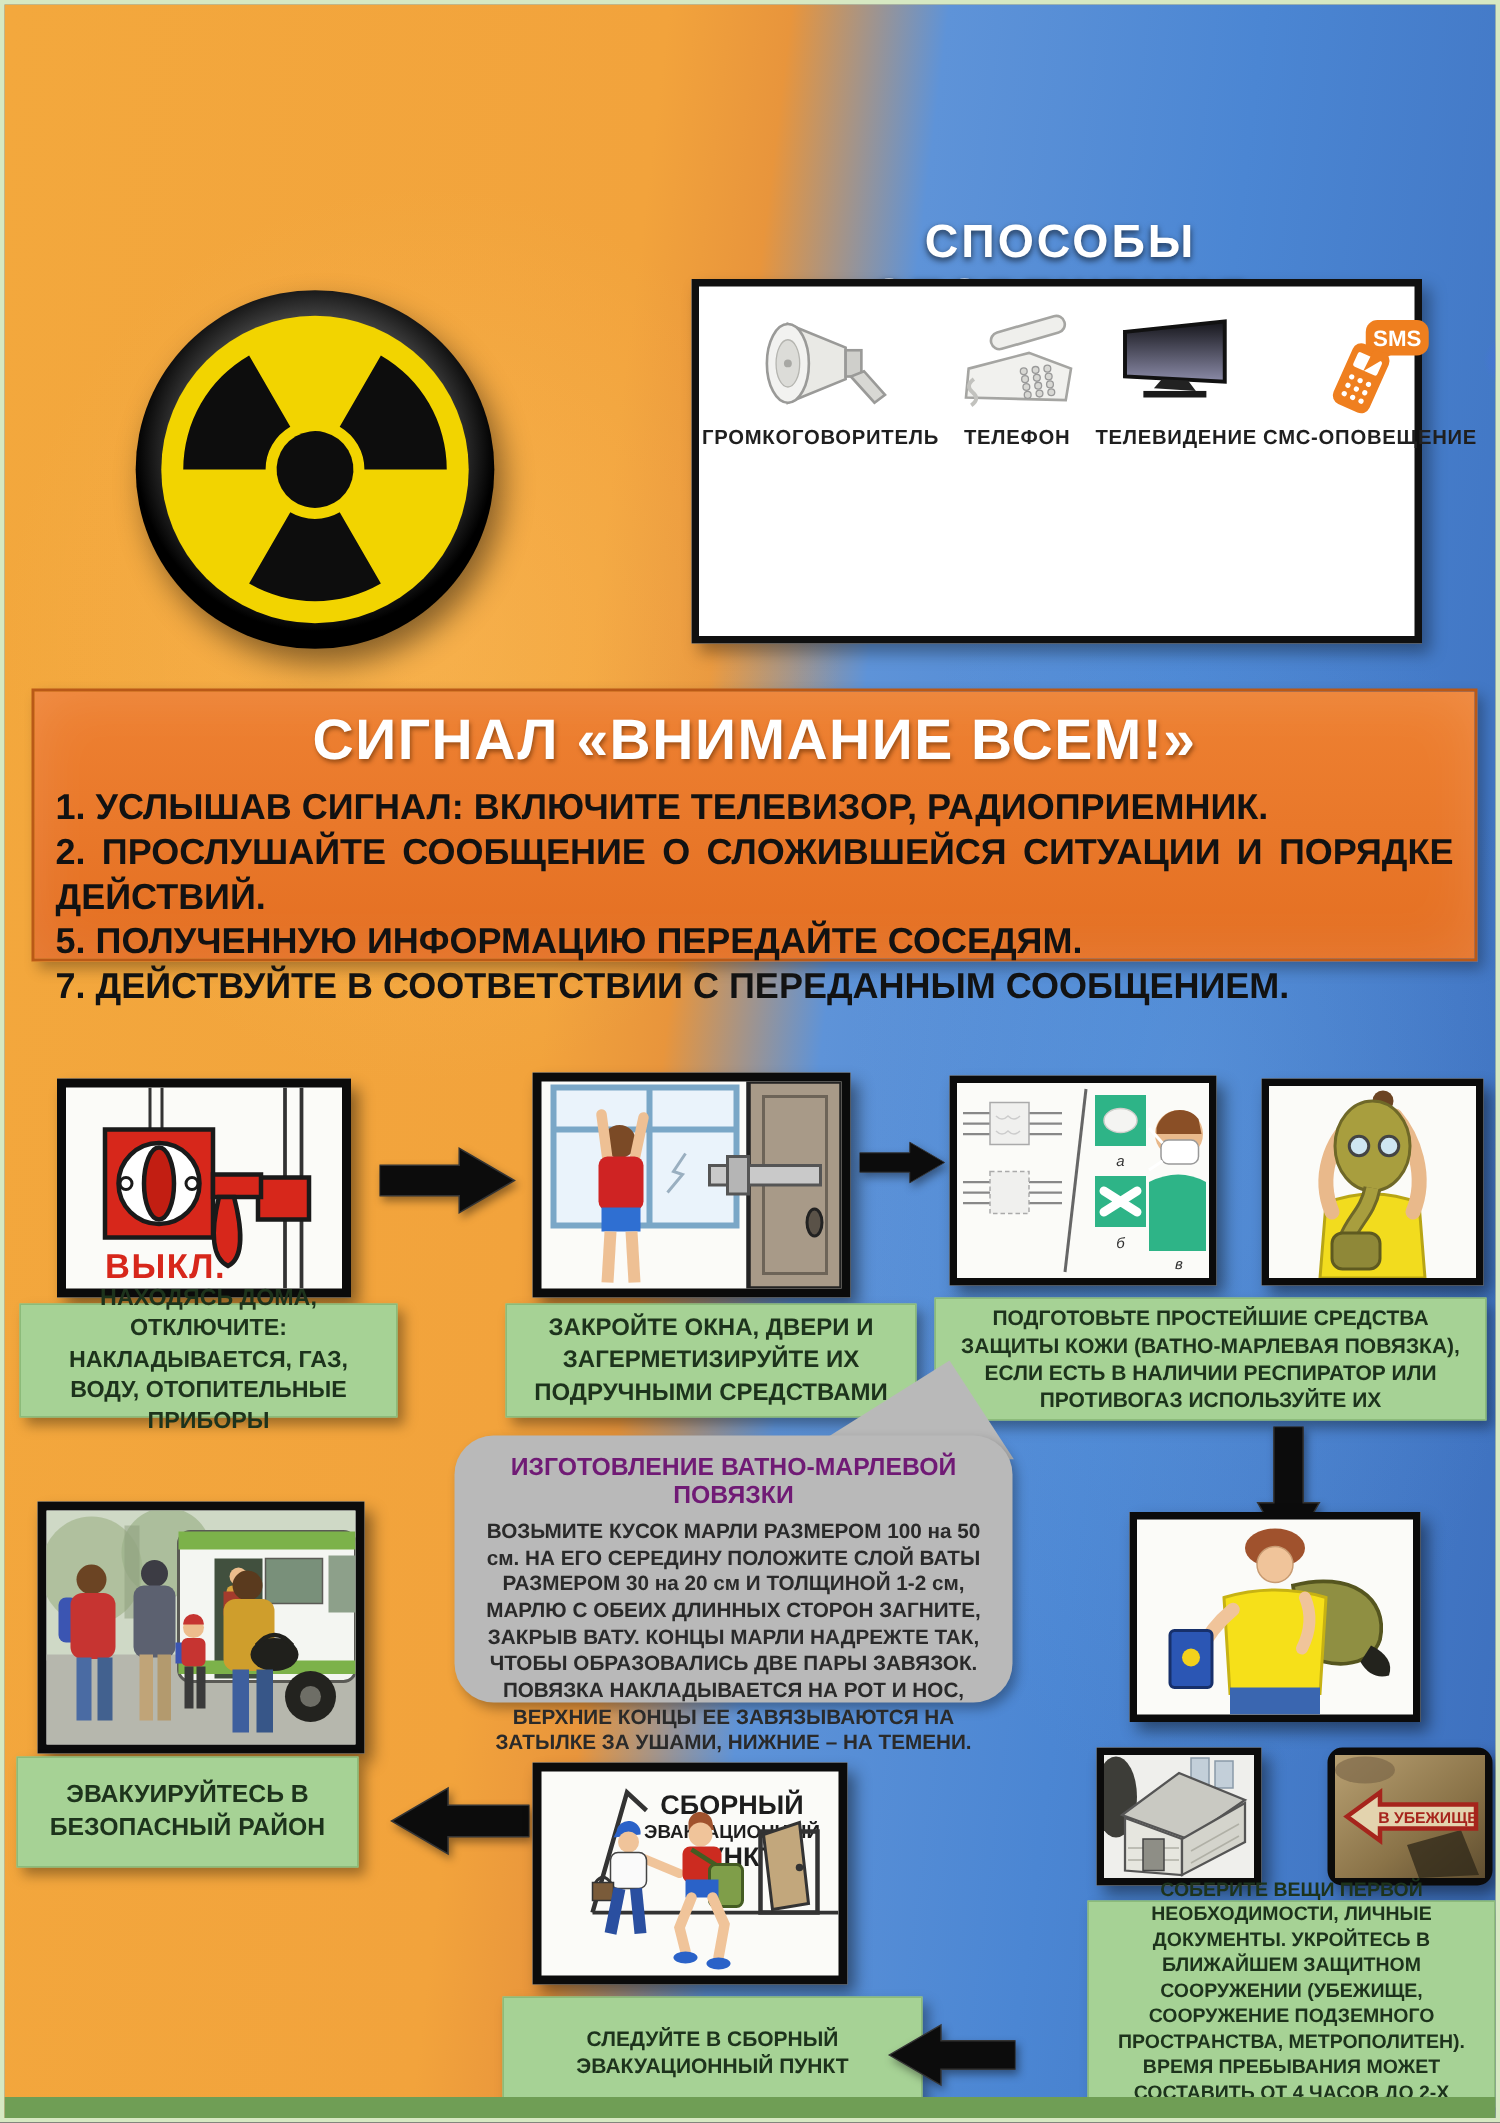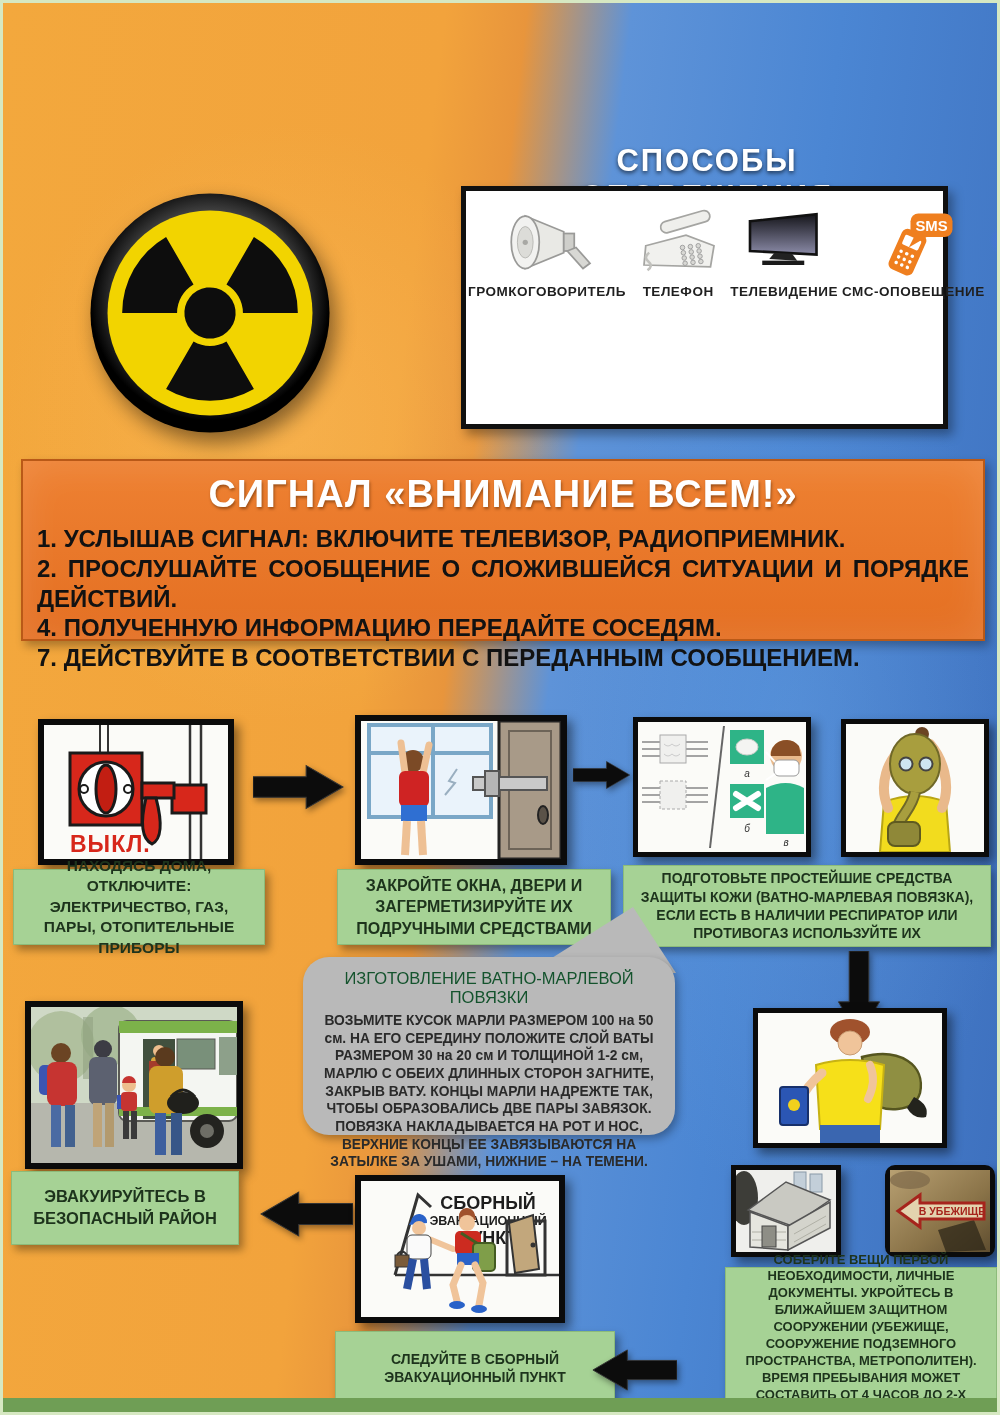--- a/index.html
+++ b/index.html
@@ -69,21 +69,21 @@
   #label-step2{left:334px;top:866px;width:274px;height:76px;font-size:16px;}
   #label-step3{left:620px;top:862px;width:368px;height:82px;font-size:14px;}
   #label-evacuate{left:8px;top:1168px;width:228px;height:74px;font-size:16.5px;}
   #label-assembly{left:332px;top:1328px;width:280px;height:74px;font-size:14px;}
   #label-gather{left:722px;top:1264px;width:272px;height:138px;font-size:13px;line-height:1.3;padding:6px 8px;}
 
   
   #bubble-tail{left:505px;top:898px;width:180px;height:72px;}
   #bubble{left:300px;top:954px;width:372px;height:178px;background:#b9b9b9;border-radius:26px;
     box-shadow:3px 4px 8px rgba(0,0,0,.3);box-sizing:border-box;padding:10px 12px 6px;}
-  #bubble-heading{font-size:16.5px;font-weight:normal;text-align:center;color:#14532d;margin:2px 0 5px;}
+  #bubble-heading{font-size:16.5px;font-weight:bold;text-align:center;color:#701a75;margin:2px 0 5px;}
   #bubble-body{font-size:13.8px;font-weight:bold;text-align:center;color:#2a2a2a;line-height:1.28;}
 
   #bottom-strip{left:0;right:0;bottom:0;height:14px;background:#6f9e55;}
 </style>
 </head>
 <body>
 
 <div id="poster">
   <div class="abs tex1"></div>
   <div class="abs tex2"></div>
@@ -206,21 +206,21 @@
         <div class="nlabel">АВАРИИ</div>
       </div>
 
     </div>
   </div>
 
   <div class="abs" id="signal-box">
     <div id="signal-heading">СИГНАЛ «ВНИМАНИЕ ВСЕМ!»</div>
     <p class="sstep">1. УСЛЫШАВ СИГНАЛ: ВКЛЮЧИТЕ ТЕЛЕВИЗОР, РАДИОПРИЕМНИК.</p>
     <p class="sstep justify">2. ПРОСЛУШАЙТЕ СООБЩЕНИЕ О СЛОЖИВШЕЙСЯ СИТУАЦИИ И ПОРЯДКЕ ДЕЙСТВИЙ.</p>
-    <p class="sstep">4. ПОЛУЧЕННУЮ ИНФОРМАЦИЮ ПЕРЕДАЙТЕ СОСЕДЯМ.</p>
+    <p class="sstep">5. ПОЛУЧЕННУЮ ИНФОРМАЦИЮ ПЕРЕДАЙТЕ СОСЕДЯМ.</p>
     <p class="sstep">7. ДЕЙСТВУЙТЕ В СООТВЕТСТВИИ С ПЕРЕДАННЫМ СООБЩЕНИЕМ.</p>
   </div>
 
   <div class="abs panel" id="panel-switch">
     <svg width="184" height="134" viewBox="0 0 184 134">
       <line x1="56" y1="0" x2="56" y2="28" stroke="#333" stroke-width="2"></line>
       <line x1="64" y1="0" x2="64" y2="28" stroke="#333" stroke-width="2"></line>
       <line x1="146" y1="0" x2="146" y2="134" stroke="#333" stroke-width="2.5"></line>
       <line x1="157" y1="0" x2="157" y2="134" stroke="#333" stroke-width="2.5"></line>
       <rect x="26" y="28" width="72" height="72" fill="#d7271b" stroke="#1a1a1a" stroke-width="3"></rect>
@@ -296,21 +296,21 @@
       <circle cx="76" cy="10" r="7" fill="#6b4423"></circle>
       <ellipse cx="69" cy="40" rx="25" ry="30" fill="#a89e3e" stroke="#6f6828" stroke-width="2"></ellipse>
       <circle cx="60" cy="40" r="6.5" fill="#cfe6f2" stroke="#444" stroke-width="2"></circle>
       <circle cx="80" cy="40" r="6.5" fill="#cfe6f2" stroke="#444" stroke-width="2"></circle>
       <path d="M69,68 C66,84 56,90 52,102" stroke="#6f6828" stroke-width="12" fill="none"></path>
       <path d="M69,68 C66,84 56,90 52,102" stroke="#a89e3e" stroke-width="8" fill="none"></path>
       <rect x="42" y="98" width="32" height="24" rx="7" fill="#8f8838" stroke="#5f5a20" stroke-width="2"></rect>
     </svg>
   </div>
 
-  <div class="abs glabel" id="label-step1">НАХОДЯСЬ ДОМА, ОТКЛЮЧИТЕ: ЭЛЕКТРИЧЕСТВО, ГАЗ, ПАРЫ, ОТОПИТЕЛЬНЫЕ ПРИБОРЫ</div>
+  <div class="abs glabel" id="label-step1">НАХОДЯСЬ ДОМА, ОТКЛЮЧИТЕ: НАКЛАДЫВАЕТСЯ, ГАЗ, ВОДУ, ОТОПИТЕЛЬНЫЕ ПРИБОРЫ</div>
   <div class="abs glabel" id="label-step2">ЗАКРОЙТЕ ОКНА, ДВЕРИ И ЗАГЕРМЕТИЗИРУЙТЕ ИХ ПОДРУЧНЫМИ СРЕДСТВАМИ</div>
   <div class="abs glabel" id="label-step3">ПОДГОТОВЬТЕ ПРОСТЕЙШИЕ СРЕДСТВА ЗАЩИТЫ КОЖИ (ВАТНО-МАРЛЕВАЯ ПОВЯЗКА), ЕСЛИ ЕСТЬ В НАЛИЧИИ РЕСПИРАТОР ИЛИ ПРОТИВОГАЗ ИСПОЛЬЗУЙТЕ ИХ</div>
 
   <svg class="abs" id="bubble-tail" viewBox="0 0 180 72">
     <polygon points="20,72 125,6 168,72" fill="#b9b9b9"></polygon>
   </svg>
   <div class="abs" id="bubble">
     <div id="bubble-heading">ИЗГОТОВЛЕНИЕ ВАТНО-МАРЛЕВОЙ ПОВЯЗКИ</div>
     <div id="bubble-body">ВОЗЬМИТЕ КУСОК МАРЛИ РАЗМЕРОМ 100 на 50 см. НА ЕГО СЕРЕДИНУ ПОЛОЖИТЕ СЛОЙ ВАТЫ РАЗМЕРОМ 30 на 20 см И ТОЛЩИНОЙ 1-2 см, МАРЛЮ С ОБЕИХ ДЛИННЫХ СТОРОН ЗАГНИТЕ, ЗАКРЫВ ВАТУ. КОНЦЫ МАРЛИ НАДРЕЖТЕ ТАК, ЧТОБЫ ОБРАЗОВАЛИСЬ ДВЕ ПАРЫ ЗАВЯЗОК. ПОВЯЗКА НАКЛАДЫВАЕТСЯ НА РОТ И НОС, ВЕРХНИЕ КОНЦЫ ЕЕ ЗАВЯЗЫВАЮТСЯ НА ЗАТЫЛКЕ ЗА УШАМИ, НИЖНИЕ – НА ТЕМЕНИ.</div>
   </div>

